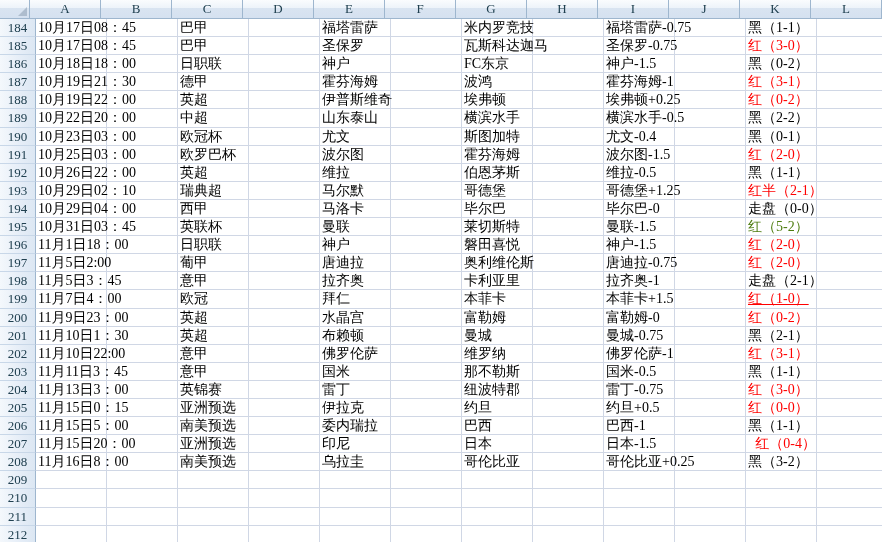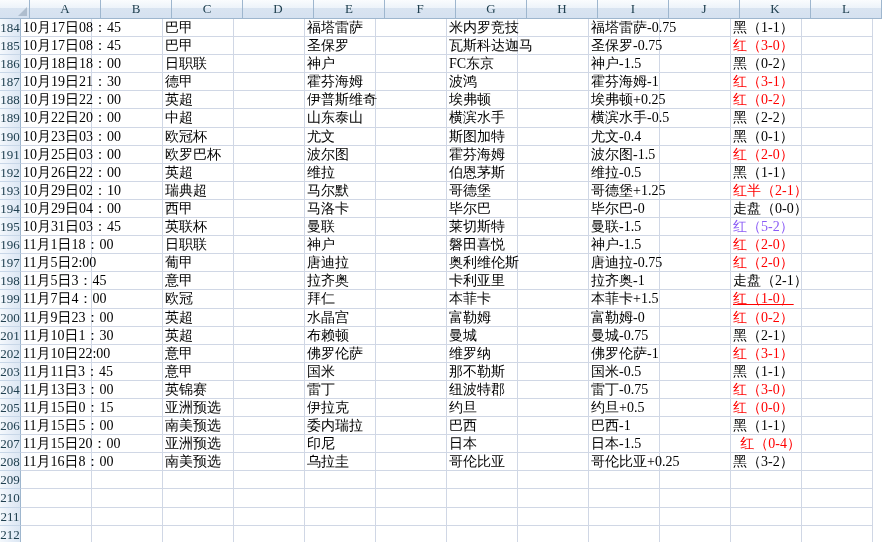--- a/index.html
+++ b/index.html
@@ -39,21 +39,21 @@
     text-align:center;
     font-size:13px;line-height:18px;
     color:#204050;
   }
   
   .row{
     display:flex;
     height:18.1px;flex:none;
   }
   .row-header{
-    width:21px;flex:none;
+    width:36px;flex:none;
     box-sizing:border-box;
     border-right:1px solid #9EB6CE;
     border-bottom:1px solid #C8D7E8;
     background:linear-gradient(to right,#F4F8FC 0%,#E5EDF7 60%,#DCE7F3 100%);
     text-align:center;
     font-size:13px;line-height:17px;
     color:#204050;
   }
   .cell{
     width:71px;flex:none;
@@ -270,21 +270,21 @@
     <div class="cell">10月31日03：45</div>
     <div class="cell"></div>
     <div class="cell">英联杯</div>
     <div class="cell"></div>
     <div class="cell">曼联</div>
     <div class="cell"></div>
     <div class="cell">莱切斯特</div>
     <div class="cell"></div>
     <div class="cell">曼联-1.5</div>
     <div class="cell"></div>
-    <div class="cell cell-result" style="color: #8b5cf6;">红（5-2）</div>
+    <div class="cell cell-result" style="color: #4d7c0f;">红（5-2）</div>
     <div class="cell"></div>
   </div>
 
   <div class="row">
     <div class="row-header">196</div>
     <div class="cell">11月1日18：00</div>
     <div class="cell"></div>
     <div class="cell">日职联</div>
     <div class="cell"></div>
     <div class="cell">神户</div>

